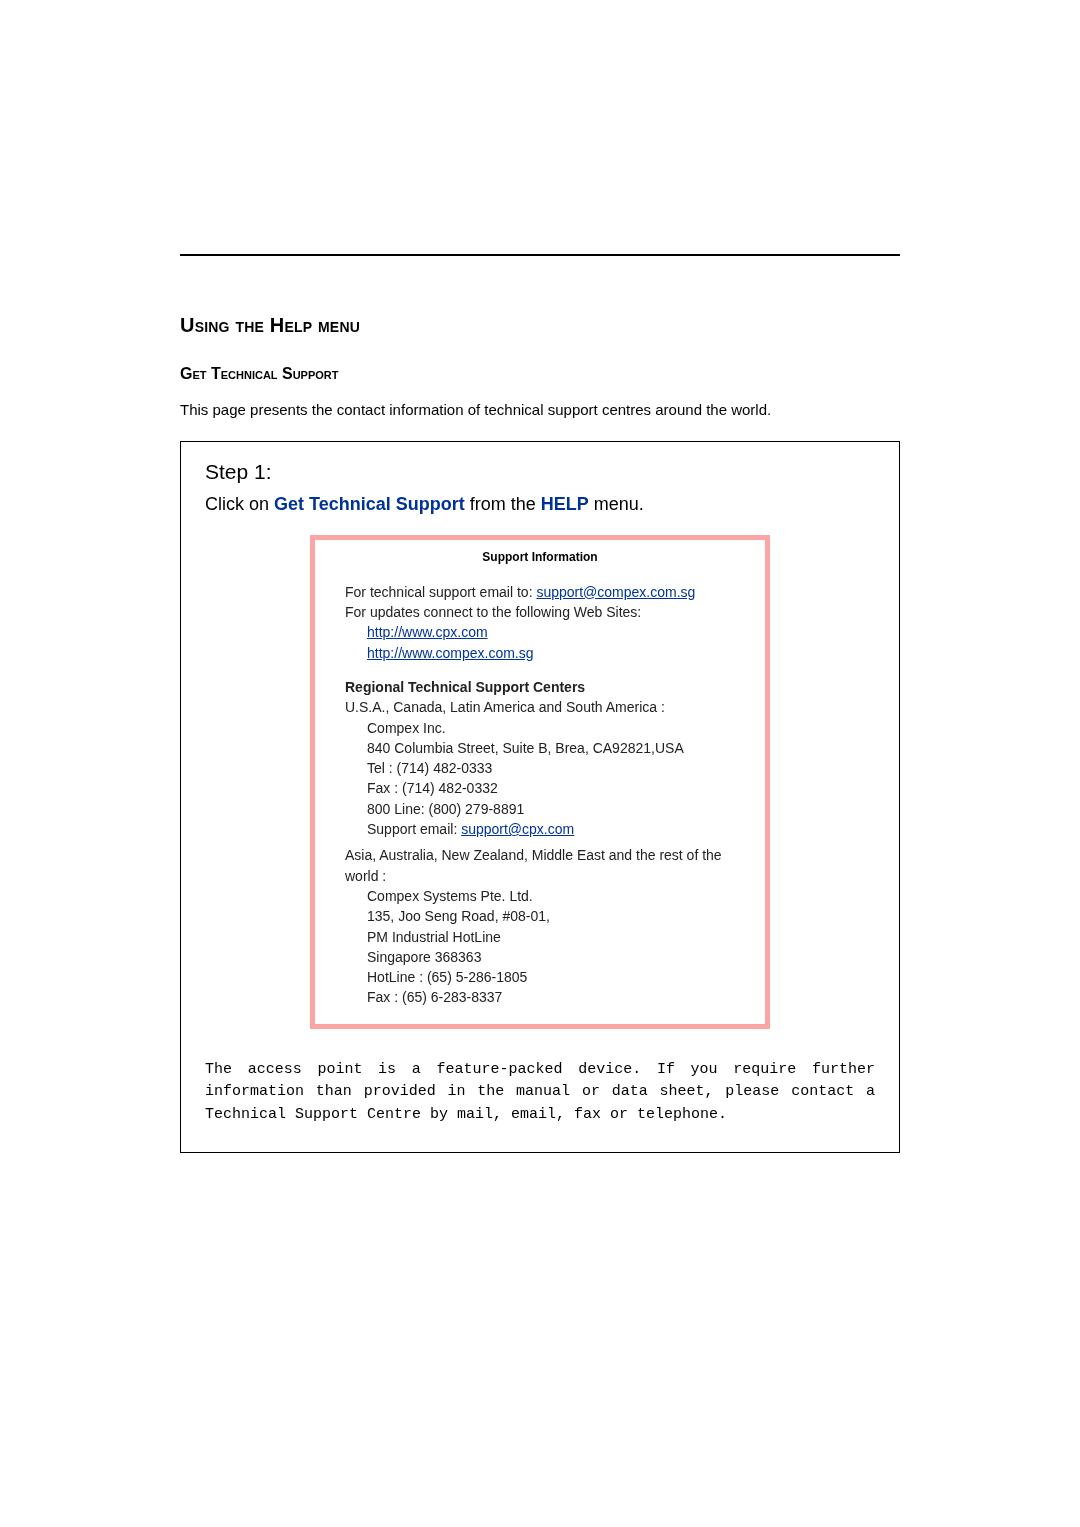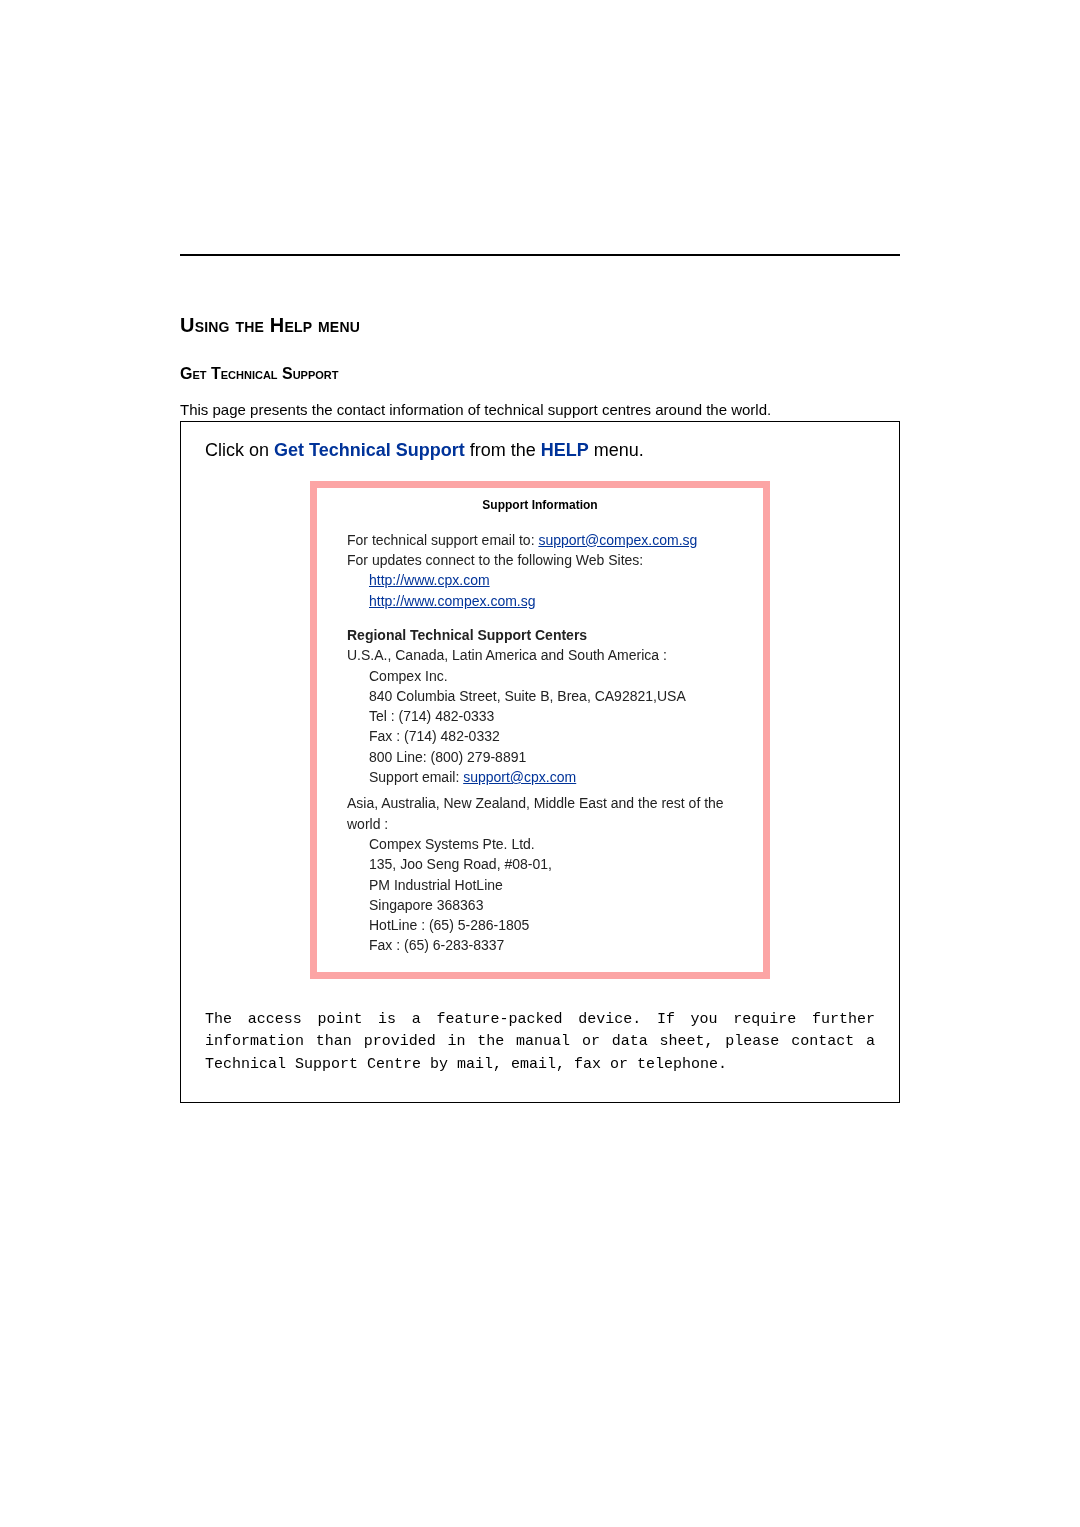--- a/index.html
+++ b/index.html
@@ -2,26 +2,26 @@
 <html><head>
 <meta charset="utf-8">
 <style>
   * { box-sizing: border-box; margin: 0; padding: 0; }
   html, body { width: 1080px; height: 1527px; background: #fff; font-family: Verdana, Geneva, sans-serif; color: #000; }
   .page { width: 1080px; height: 1527px; position: relative; padding: 0 180px; }
   .top-rule { border-top: 2px solid #000; margin-top: 254px; }
   .content { padding-top: 58px; }
   .h1 { font-family: Liberation Sans, sans-serif; font-weight: bold; font-size: 20px; font-variant: small-caps; letter-spacing: 0.2px; margin-bottom: 28px; }
   .h2 { font-family: Arial, sans-serif; font-weight: bold; font-size: 16px; font-variant: small-caps; margin-bottom: 16px; }
-  .intro { font-family: "Century Gothic", Futura, Arial, sans-serif; font-size: 15px; line-height: 1.45; }
+  .intro { font-family: "Century Gothic", Futura, Arial, sans-serif; font-size: 15px; line-height: 1.45; margin-bottom: 20px; }
   .step-box { border: 1px solid #000; padding: 18px 24px 26px 24px; }
   .step-title { font-family: "Century Gothic", Futura, Arial, sans-serif; font-size: 21px; margin-bottom: 10px; }
   .step-instruction { font-family: "Century Gothic", Futura, Arial, sans-serif; font-size: 18px; margin-bottom: 20px; }
   .em-blue { color: #003399; font-weight: bold; }
-  .inner-panel { width: 460px; margin: 0 auto 30px auto; border: 7px solid #fca5a5; background: #fff; padding: 10px 0 16px 0; font-family: Verdana, Arial, sans-serif; }
+  .inner-panel { width: 460px; margin: 0 auto 30px auto; border: 5px solid #fca5a5; background: #fff; padding: 10px 0 16px 0; font-family: Verdana, Arial, sans-serif; }
   .inner-title { text-align: center; font-weight: bold; font-size: 12px; margin-bottom: 18px; }
   .inner-body { padding: 0 30px; font-size: 14px; line-height: 1.45; color: #222; }
   .link { color: #003399; text-decoration: underline; }
   .indent1 { padding-left: 22px; }
   .section-gap { height: 14px; }
   .section-gap-sm { height: 6px; }
   .bold { font-weight: bold; }
   .closing { font-family: Liberation Mono, monospace; font-size: 15px; line-height: 1.5; text-align: justify; text-justify: inter-word; }
 </style>
 </head>
@@ -29,20 +29,21 @@
 
 <div class="page">
   <div class="top-rule"></div>
 
   <div class="content">
     <div class="h1">Using the Help menu</div>
     <div class="h2">Get Technical Support</div>
     <div class="intro">This page presents the contact information of technical support centres around the world.</div>
 
     <div class="step-box">
+      <div class="step-title">Step 1:</div>
       <div class="step-instruction">
         <span>Click on </span><span class="em-blue">Get Technical Support</span><span> from the </span><span class="em-blue">HELP</span><span> menu.</span>
       </div>
 
       <div class="inner-panel">
         <div class="inner-title">Support Information</div>
         <div class="inner-body">
           <div>
             <span>For technical support email to: </span><span class="link">support@compex.com.sg</span>
           </div>

